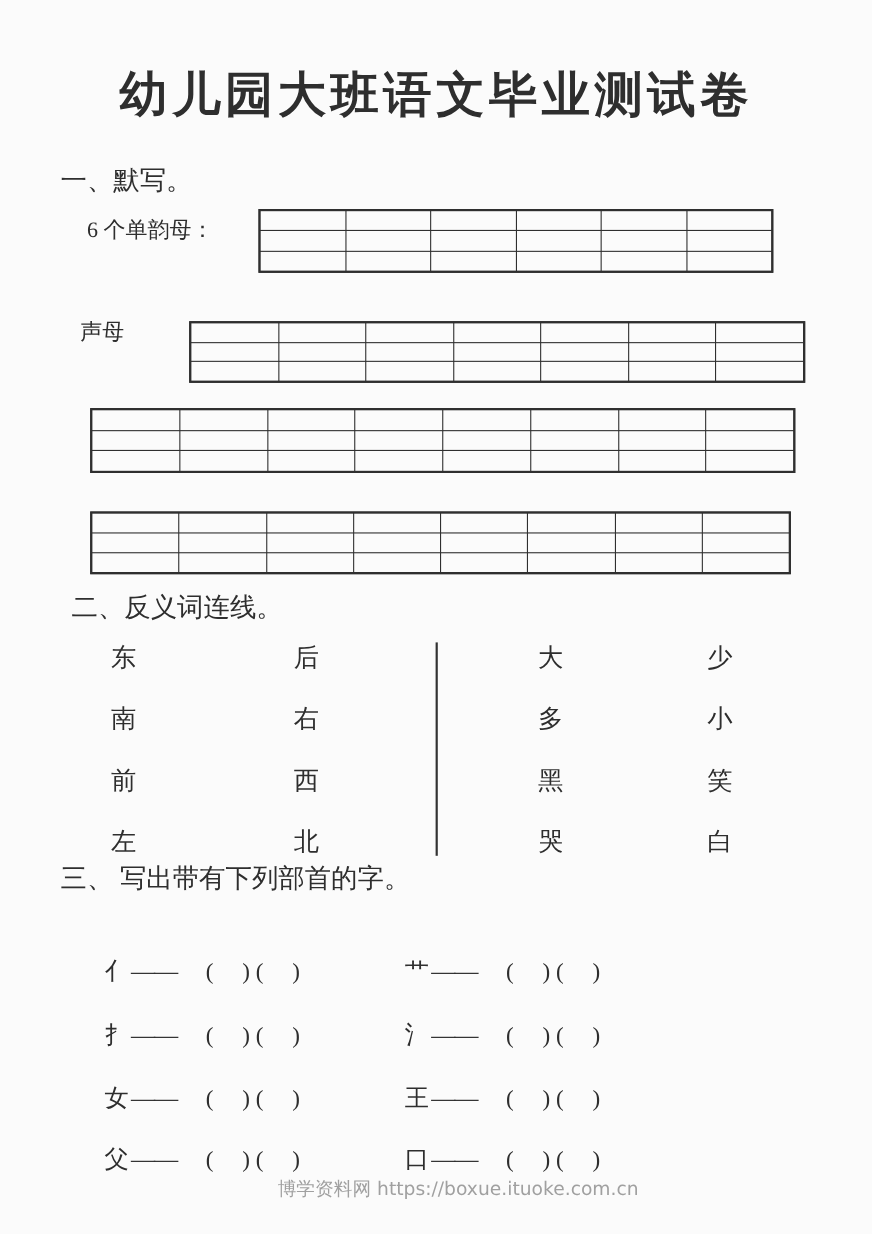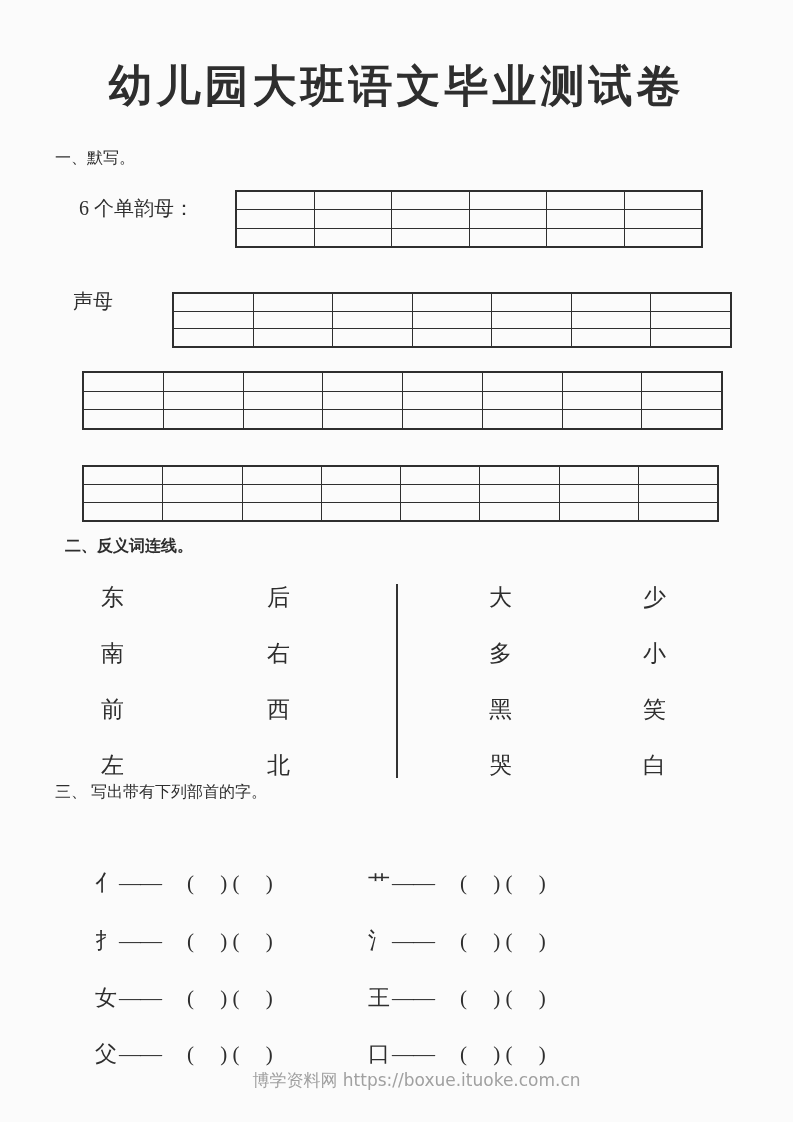--- a/index.html
+++ b/index.html
@@ -20,21 +20,21 @@
   .abs{position:absolute;}
   .page-title{
     left:0; right:0; top:57px;
     text-align:center;
     font-size:44px;
     font-weight:bold;
     letter-spacing:4px;
     white-space:pre;
   }
   .sec-heading{
-    font-size:16px;
+    font-size:24px;
     white-space:pre;
   }
   .field-label{
     font-size:20px;
     white-space:pre;
   }
   
   .pinyin-table{
     display:grid;
     gap:1px;
@@ -173,21 +173,21 @@
     <div></div>
     <div></div>
     <div></div>
     <div></div>
     <div></div>
     <div></div>
     <div></div>
     <div></div>
   </div>
 
-<div class="abs sec-heading" style="left:65px;top:536px;font-weight:bold;">二、反义词连线。</div>
+<div class="abs sec-heading" style="left:65px;top:536px;">二、反义词连线。</div>
 
 <div class="abs match-col" style="left:101px;top:586px;">
   <span>东</span>
   <span>南</span>
   <span>前</span>
   <span>左</span>
 </div>
 <div class="abs match-col" style="left:267px;top:586px;">
   <span>后</span>
   <span>右</span>

